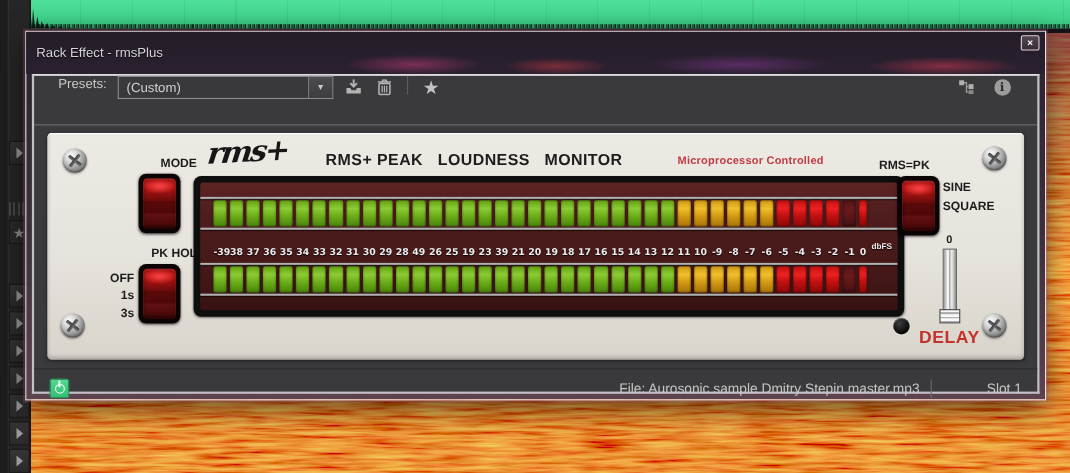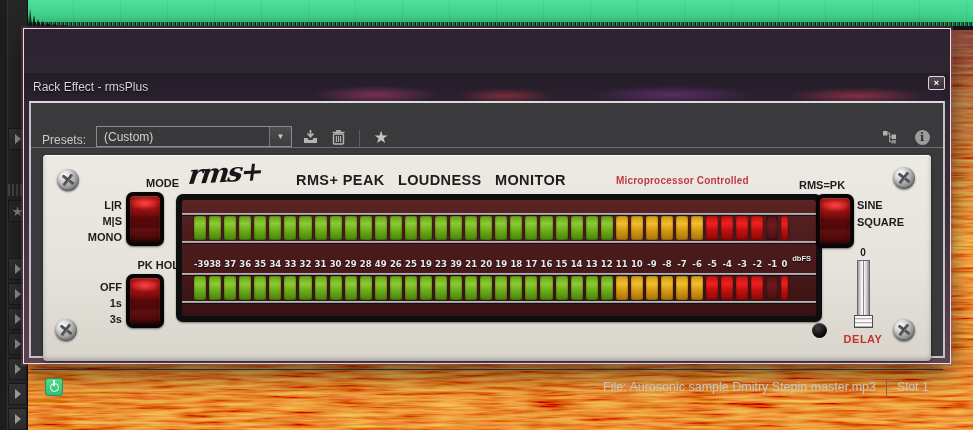--- a/index.html
+++ b/index.html
@@ -27,39 +27,39 @@
   .tri-right{width:0;height:0;border-left:6px solid #9a9a9a;border-top:5px solid transparent;border-bottom:5px solid transparent;}
   .host-star{color:#8f8f8f;font-size:13px;line-height:1;}
   .host-grip{position:absolute;left:8px;top:184px;width:19px;height:12px;
     background:repeating-linear-gradient(90deg,#555 0 2px,transparent 2px 4px);opacity:.7;}
 
   
   .dialog{position:absolute;left:23px;top:28px;width:928px;height:336px;box-sizing:border-box;
     border:1px solid #f0dde4;background:linear-gradient(180deg,#2b2330 0%,#3c2f3c 55%,#5d4350 100%);
     box-shadow:0 0 0 2px rgba(160,85,110,0.30),0 8px 24px rgba(0,0,0,0.6);
     display:flex;flex-direction:column;}
-  .titlebar{height:28px;flex:0 0 auto;position:relative;display:flex;align-items:center;
+  .titlebar{height:38px;flex:0 0 auto;position:relative;display:flex;align-items:center;
     background-color:#221c26;
     background-image:
       radial-gradient(90px 13px at 38% 78%,rgba(190,60,120,0.55),transparent 70%),
       radial-gradient(70px 11px at 52% 82%,rgba(225,60,70,0.45),transparent 70%),
       radial-gradient(120px 13px at 70% 78%,rgba(150,60,165,0.45),transparent 70%),
       radial-gradient(100px 12px at 90% 82%,rgba(225,60,85,0.5),transparent 70%),
-      linear-gradient(180deg,#241e28 0%,#2a2030 100%); margin-top: 44px;}
+      linear-gradient(180deg,#241e28 0%,#2a2030 100%);}
   .title-text{color:#d6d4d8;font-size:12px;padding-left:9px;text-shadow:0 1px 1px #000;}
   .close-btn{position:absolute;right:5px;top:3px;width:17px;height:14px;box-sizing:border-box;
     border:1px solid #e6d2da;background:linear-gradient(180deg,#554a54,#342c36);border-radius:2px;
     color:#fff;font-size:9px;font-weight:bold;line-height:12px;text-align:center;cursor:pointer;}
 
   .content{flex:1 1 auto;margin:0 5px;border:2px solid #c6c0c6;border-top-color:#ddd8dd;
     background:#3a3a3c;display:flex;flex-direction:column;min-height:0;}
   .dialog-bottom-pad{height:5px;flex:0 0 auto;}
 
   
-  .presets-row{flex:0 0 auto;height:44px;display:flex;align-items:flex-end;padding:0 11px;gap:8px;
+  .presets-row{flex:0 0 auto;height:44px;display:flex;align-items:flex-start;padding:0 22px;gap:8px;
     border-bottom:1px solid #6e6e70;}
   .presets-label{color:#c9c9c9;font-size:12px;margin-right:2px;}
   .preset-select{width:196px;height:21px;box-sizing:border-box;border:1px solid #8b8b8e;background:#39393b;
     display:flex;align-items:center;cursor:pointer;}
   .preset-value{flex:1;color:#d0d0d0;font-size:12px;padding-left:7px;}
   .preset-arrow-box{width:21px;height:100%;border-left:1px solid #77777a;background:linear-gradient(180deg,#4c4c4f,#3d3d40);
     display:flex;align-items:center;justify-content:center;color:#c9c9c9;font-size:8px;}
   .tool-icon{width:20px;height:20px;display:flex;align-items:center;justify-content:center;cursor:pointer;}
   .tool-icon svg{display:block;}
   .tool-sep{width:1px;height:17px;background:#5d5d60;margin:0 3px;}
@@ -129,36 +129,36 @@
     font-size:7.5px;font-weight:bold;text-shadow:0 1px 1px #000;}
 
   
   .fader-group{position:absolute;right:53px;top:92px;width:30px;display:flex;flex-direction:column;align-items:center;}
   .fader-zero{font-size:10px;font-weight:bold;color:#1c1c1c;margin-bottom:2px;}
   .fader-track{position:relative;width:13px;height:62px;box-sizing:border-box;border:1px solid #6a6a6a;
     background:linear-gradient(90deg,#9a9a9a,#f0f0f0 30%,#ffffff 50%,#d6d6d6 75%,#8a8a8a);cursor:pointer;}
   .fader-track::before{content:"";position:absolute;left:50%;top:0;width:1px;height:100%;background:#8a8a8a;}
   .fader-handle{position:absolute;left:-4px;bottom:-7px;width:19px;height:13px;border:1px solid #4c4c4c;box-sizing:border-box;
     background:repeating-linear-gradient(180deg,#fafafa 0 2px,#b0b0b0 2px 3px,#e4e4e4 3px 4px);cursor:grab;}
-  .delay-label{margin-top:11px;color:#c3332c;font-size:11px;font-weight:bold;letter-spacing:.5px;}
+  .delay-label{margin-top:11px;color:#c3332c;font-size:16px;font-weight:bold;letter-spacing:.5px;}
   .led-dot{position:absolute;right:104px;bottom:23px;width:15px;height:15px;border-radius:50%;
     background:radial-gradient(circle at 38% 32%,#3d3d3d,#0d0d0d 60%,#000 100%);
     box-shadow:inset 0 1px 1px rgba(255,255,255,0.25),0 1px 1px rgba(255,255,255,0.4);}
 
   
   .footer{flex:0 0 auto;margin-top:auto;height:34px;border-top:1px solid #2c2c2e;display:flex;align-items:center;
     padding:0 14px;gap:10px;}
   .power-btn{width:18px;height:18px;border-radius:3px;border:1px solid #27935c;box-sizing:border-box;cursor:pointer;
     background:linear-gradient(180deg,#52d98f,#36bd74);display:flex;align-items:center;justify-content:center;}
   .pwr-glyph{position:relative;width:9px;height:9px;border:1.6px solid #e8fff2;border-radius:50%;box-sizing:border-box;}
   .pwr-glyph::after{content:"";position:absolute;left:50%;top:-4px;transform:translateX(-50%);width:2px;height:6px;background:#e8fff2;}
   .footer-right{margin-left:auto;display:flex;align-items:center;gap:10px;}
   .file-text{color:#c6c6c6;font-size:12.5px;}
   .footer-sep{width:1px;height:17px;background:#6a6a6a;}
-  .slot-text{color:#c6c6c6;font-size:12.5px;}
+  .slot-text{color:#c6c6c6;font-size:12.5px;margin-left:40px;}
 </style>
 </head>
 <body>
 
 <div class="spectro-wrap">
   <svg xmlns="http://www.w3.org/2000/svg" preserveAspectRatio="none">
     <filter id="spec" x="0" y="0" width="100%" height="100%">
       <feTurbulence type="fractalNoise" baseFrequency="0.02 0.28" numOctaves="3" seed="11" result="n"></feTurbulence>
       <feColorMatrix in="n" type="matrix" values="0.55 0.45 0 0 0.45
                 0.95 0.30 0 0 -0.30
@@ -264,25 +264,20 @@
       <span class="screw br"></span>
 
       <span class="brand-logo">rms+</span>
       <span class="main-title">RMS+ PEAK   LOUDNESS   MONITOR</span>
       <span class="micro-label">Microprocessor Controlled</span>
 
       <span class="group-title mode-title">MODE</span>
       <div class="rocker mode-btn">
           <div class="rocker-inner"></div>
         </div>
-      <div class="opt-col mode-opts">
-        <span>L|R</span>
-        <span>M|S</span>
-        <span>MONO</span>
-      </div>
 
       <span class="group-title pkhold-title">PK HOLD</span>
       <div class="rocker pkhold-btn">
           <div class="rocker-inner"></div>
         </div>
       <div class="opt-col pkhold-opts">
         <span>OFF</span>
         <span>1s</span>
         <span>3s</span>
       </div>

